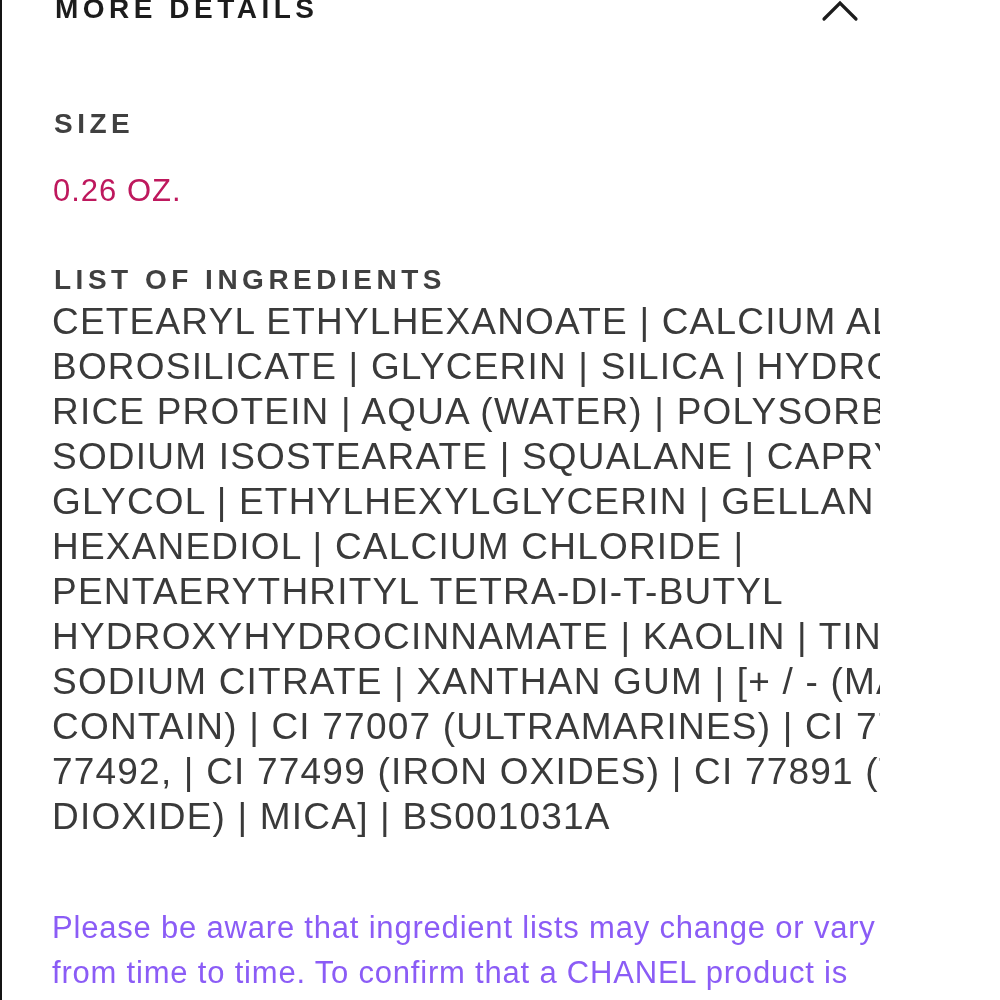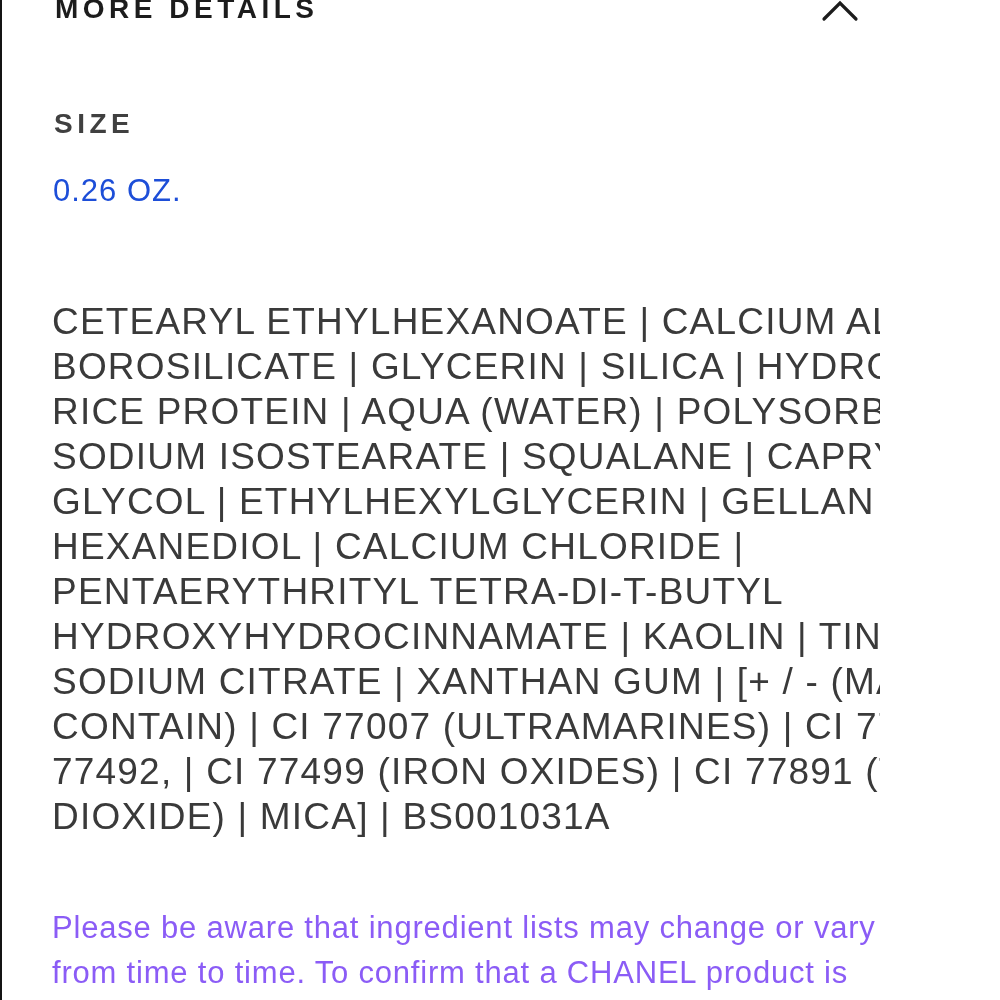--- a/index.html
+++ b/index.html
@@ -53,21 +53,21 @@
     line-height: 32px;
     white-space: nowrap;
   }
   .size-heading { top: 108px; }
   .size-value {
     position: absolute;
     left: 53px; top: 172px;
     font-size: 31px;
     font-weight: 400;
     letter-spacing: 1px;
-    color: #1d4ed8;
+    color: #be185d;
     line-height: 38px;
     white-space: nowrap;
   }
   .ingredients-heading { top: 264px; }
   .ingredients-text {
     position: absolute;
     left: 52px; top: 299px;
     width: 946px;
     font-size: 37px;
     font-weight: 400;
@@ -102,20 +102,21 @@
   <span class="chevron-wrap">
     <svg width="40" height="24" viewBox="0 0 40 24" fill="none">
       <polyline points="4,19 20,3 36,19" stroke="#1c1c1c" stroke-width="3.2" fill="none" stroke-linecap="round" stroke-linejoin="miter"></polyline>
     </svg>
   </span>
 
   <h3 class="section-heading size-heading">SIZE</h3>
 
   <p class="size-value">0.26 OZ.</p>
 
+  <h3 class="section-heading ingredients-heading">LIST OF INGREDIENTS</h3>
 
   <div class="ingredients-text">CETEARYL ETHYLHEXANOATE | CALCIUM ALUMINUM
 BOROSILICATE | GLYCERIN | SILICA | HYDROLYZED
 RICE PROTEIN | AQUA (WATER) | POLYSORBATE 20 |
 SODIUM ISOSTEARATE | SQUALANE | CAPRYLYL
 GLYCOL | ETHYLHEXYLGLYCERIN | GELLAN GUM | 1,2-
 HEXANEDIOL | CALCIUM CHLORIDE |
 PENTAERYTHRITYL TETRA-DI-T-BUTYL
 HYDROXYHYDROCINNAMATE | KAOLIN | TIN OXIDE |
 SODIUM CITRATE | XANTHAN GUM | [+ / - (MAY

